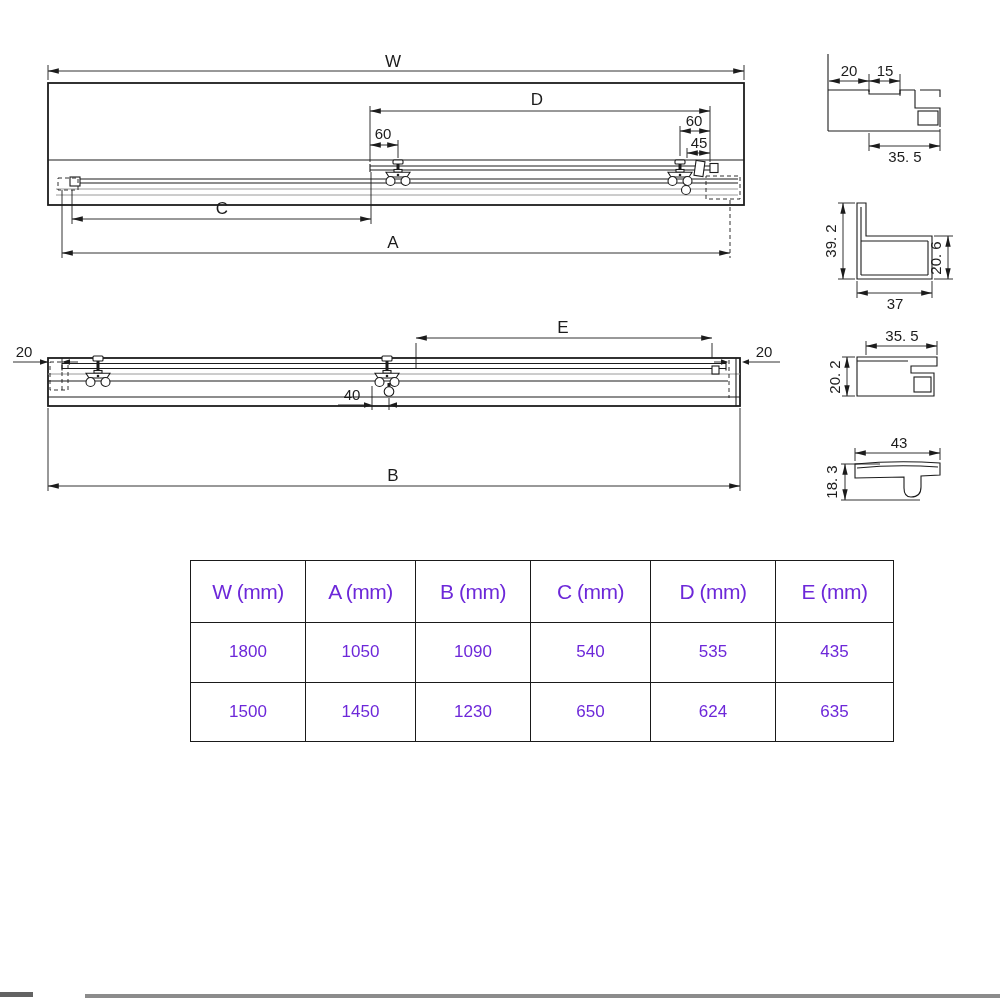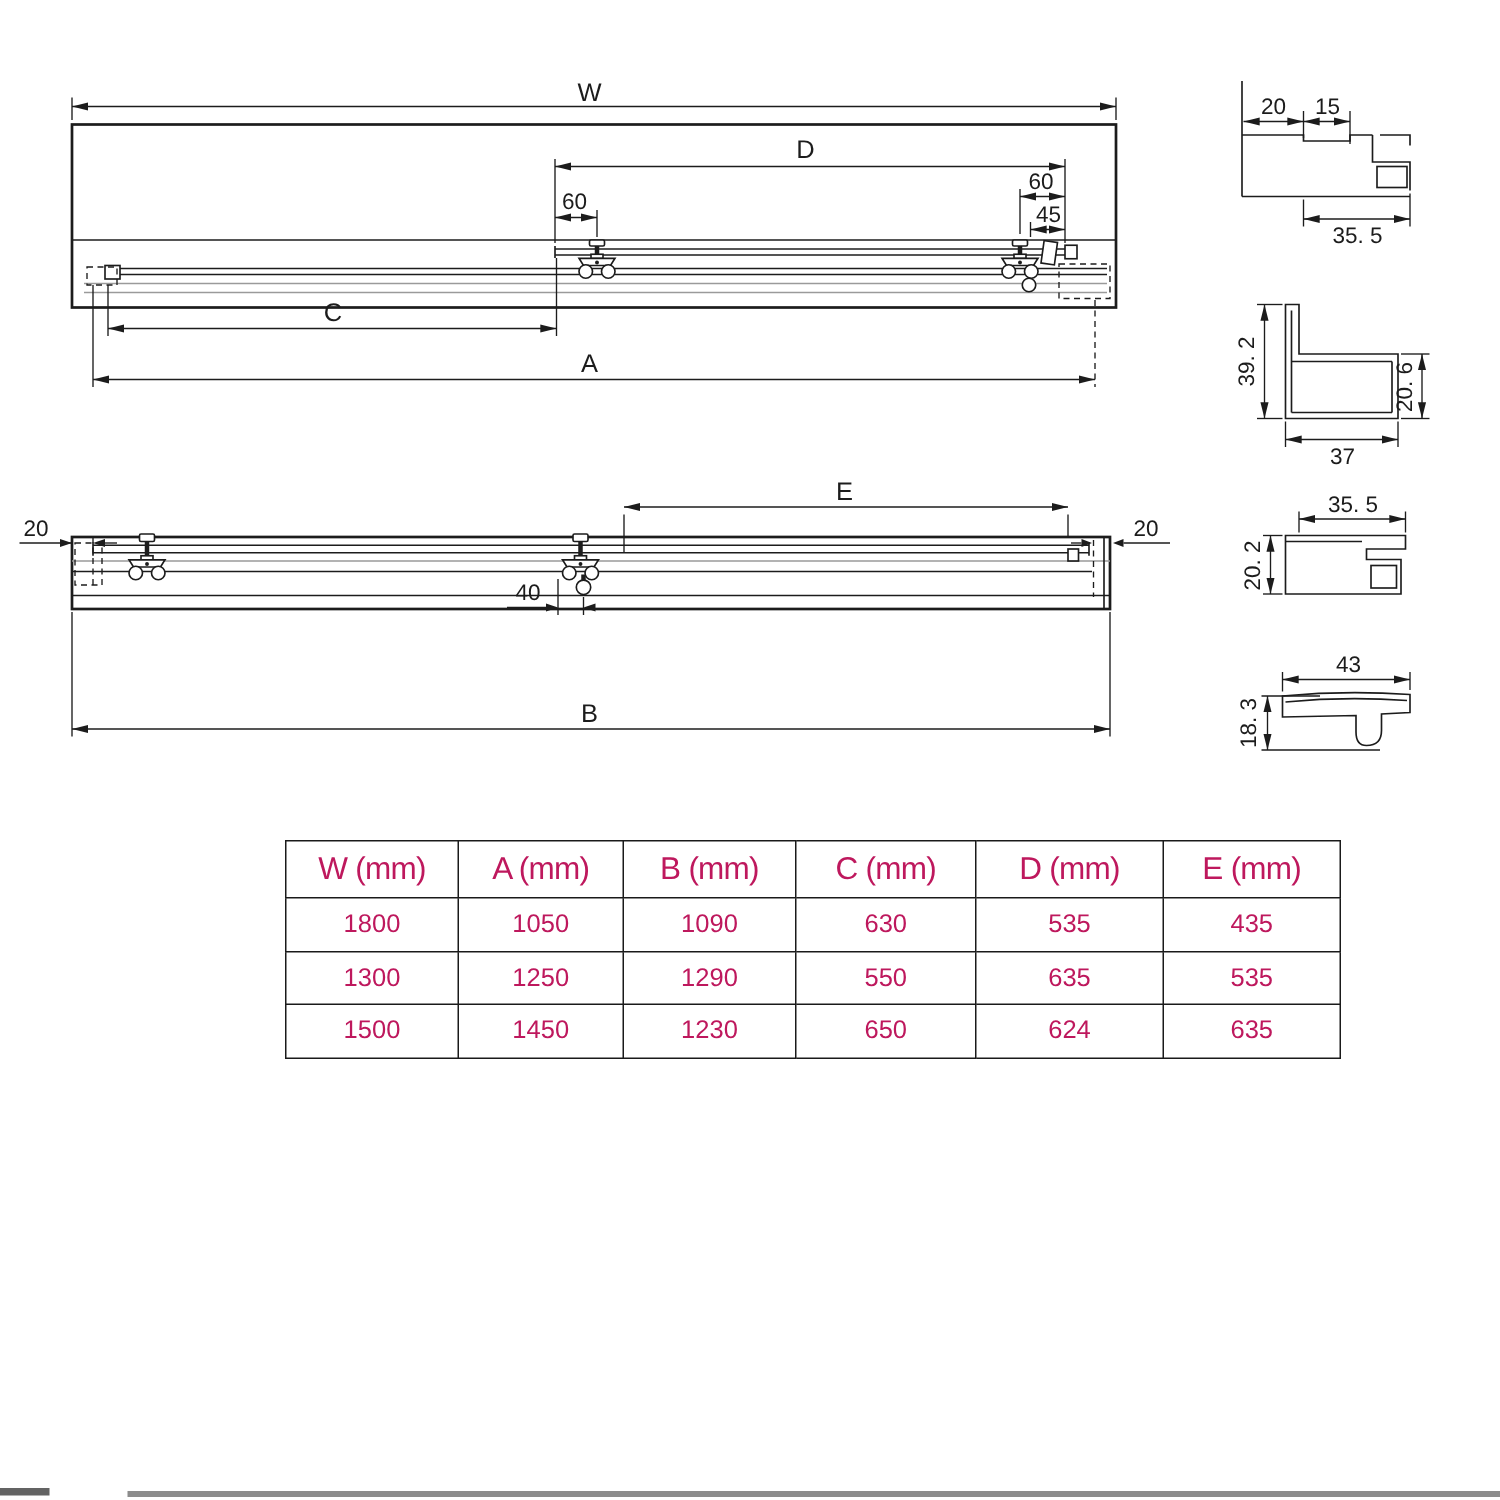--- a/index.html
+++ b/index.html
@@ -18,21 +18,21 @@
   .wh  { fill:#ffffff; stroke:#1c1c1c; stroke-width:1.1; }
 
   svg text { fill:#1c1c1c; font-family:"Liberation Sans", sans-serif; }
   .lab { font-size:17px; text-anchor:middle; }
   .num { font-size:15px; text-anchor:middle; }
 
   
   table.spec { position:absolute; left:190px; top:560px; border-collapse:collapse; table-layout:fixed;
                background:#fff; }
   table.spec th, table.spec td { border:1.6px solid #1a1a1a; text-align:center; vertical-align:middle;
-               padding:0; font-weight:normal; color:#be185d; }
+               padding:12px; font-weight:normal; color:#6d28d9; }
   table.spec th { height:37px; font-size:21px; letter-spacing:-0.5px; }
   table.spec td { height:34.5px; font-size:17px; }
 
   .bottom-bar-a { position:absolute; left:0;  top:992px; width:33px;  height:5px; background:#636363; }
   .bottom-bar-b { position:absolute; left:85px; top:994px; width:915px; height:4px; background:#8c8c8c; }
 </style>
 </head>
 <body>
 
 <div class="canvas">
@@ -297,31 +297,23 @@
       <th>C (mm)</th>
       <th>D (mm)</th>
       <th>E (mm)</th>
     </tr>
   </thead>
   <tbody>
     <tr>
       <td>1800</td>
       <td>1050</td>
       <td>1090</td>
-      <td>630</td>
+      <td>540</td>
       <td>535</td>
       <td>435</td>
-    </tr>
-    <tr>
-      <td>1300</td>
-      <td>1250</td>
-      <td>1290</td>
-      <td>550</td>
-      <td>635</td>
-      <td>535</td>
     </tr>
     <tr>
       <td>1500</td>
       <td>1450</td>
       <td>1230</td>
       <td>650</td>
       <td>624</td>
       <td>635</td>
     </tr>
   </tbody>

